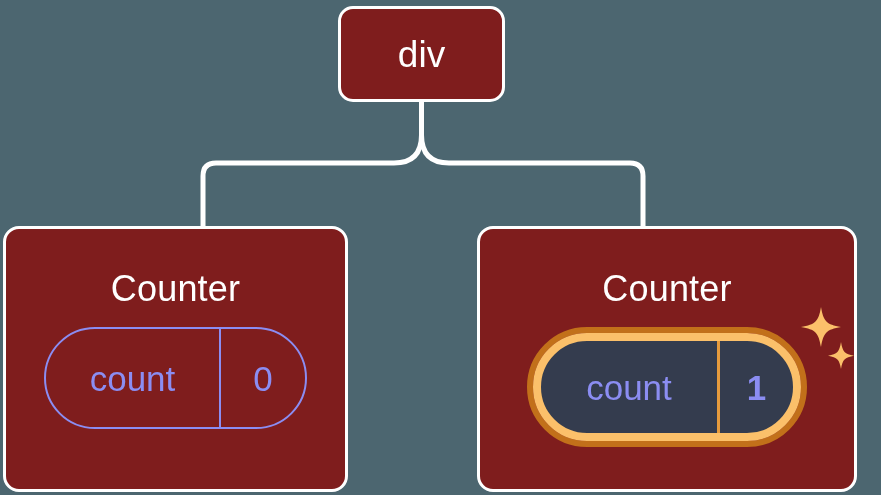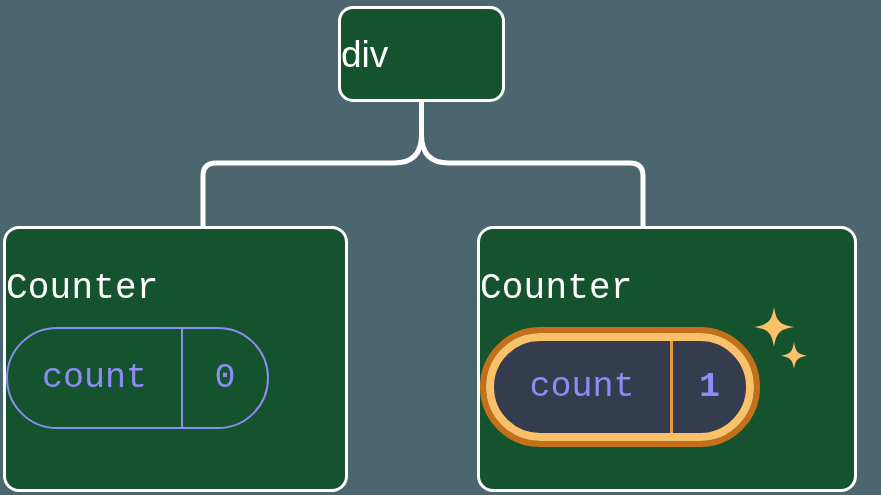--- a/index.html
+++ b/index.html
@@ -26,40 +26,39 @@
     top: 0;
     width: 881px;
     height: 495px;
     pointer-events: none;
   }
 
   
   .node {
     position: absolute;
     box-sizing: border-box;
-    background: #14532d;
+    background: #7f1d1d;
     border: 3px solid #ffffff;
     border-radius: 16px;
     display: flex;
     flex-direction: column;
-    align-items: flex-start;
+    align-items: center;
   }
   .node.root {
     left: 338px;
     top: 6px;
     width: 167px;
     height: 96px;
     border-radius: 15px;
     justify-content: center;
   }
   .node.child {
     top: 226px;
     height: 266px;
     padding-top: 42px;
-    font-family: Liberation Mono, monospace;
   }
   .node.child-left  { left: 3px;   width: 345px; }
   .node.child-right { left: 477px; width: 380px; }
 
   .node-title {
     color: #ffffff;
     font-size: 36px;
     line-height: 1;
     letter-spacing: 0.2px;
     white-space: nowrap;

